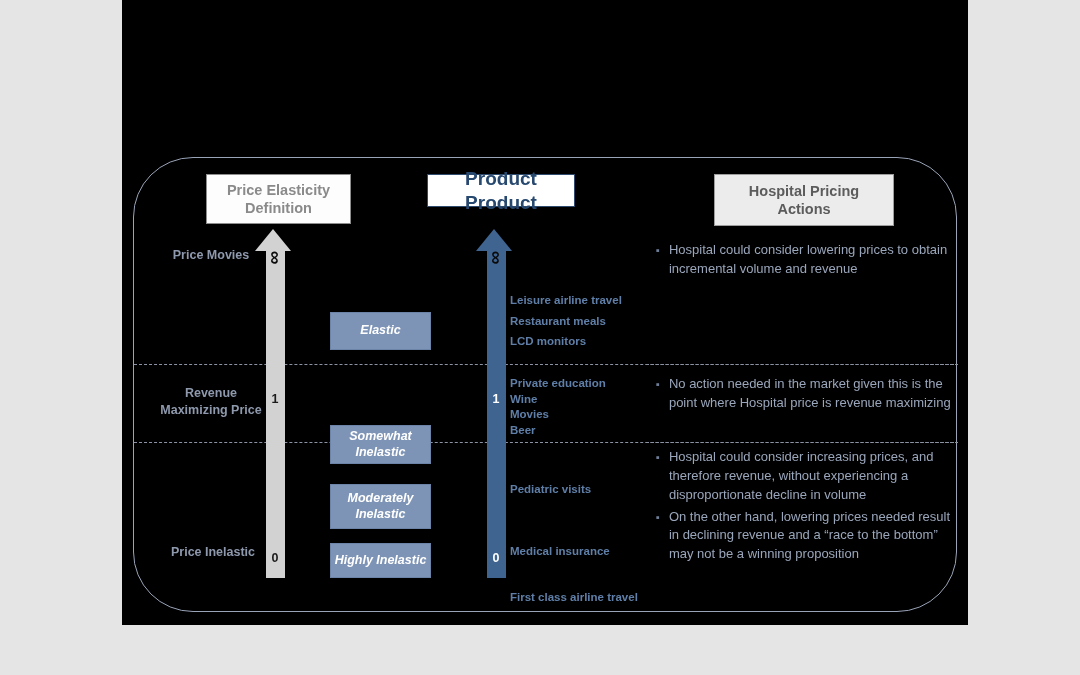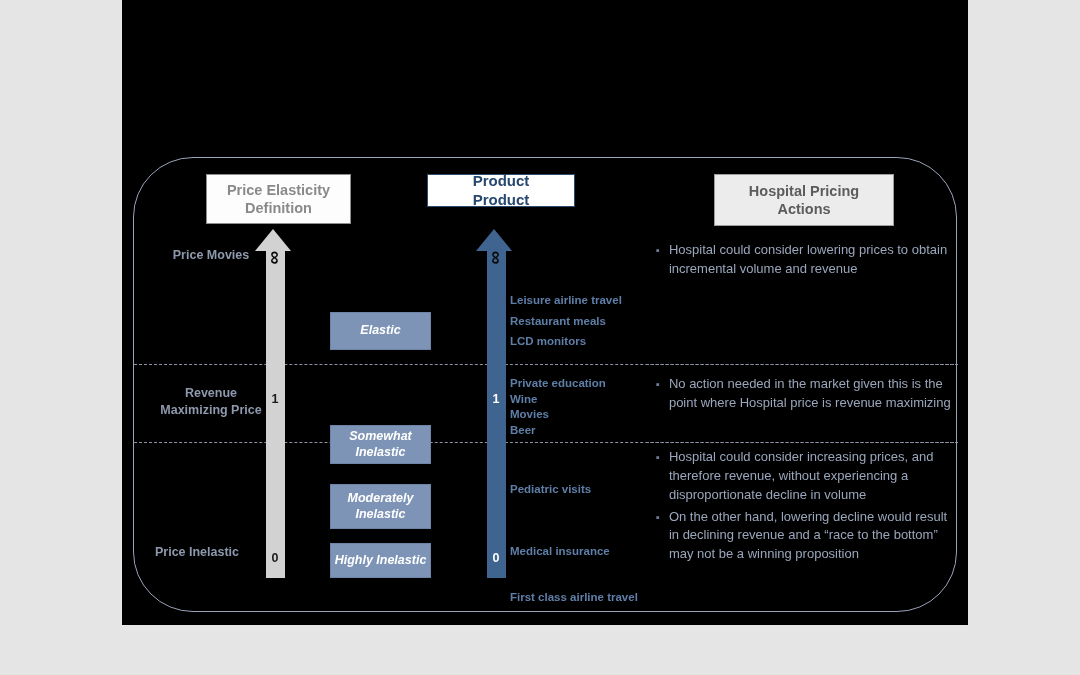--- a/index.html
+++ b/index.html
@@ -31,21 +31,21 @@
     text-align:center;font-weight:bold;line-height:1.25;
   }
   #hdr-def{
     left:84px;top:174px;width:145px;height:50px;
     background:#fdfdfd;border:1px solid #8d8d8d;
     color:#8a8a8a;font-size:14.5px;
   }
   #hdr-prod{
     left:305px;top:174px;width:148px;height:33px;
     background:#ffffff;border:1.4px solid #2e4b6e;
-    color:#27486f;font-size:15px;
+    color:#27486f;font-size:19px;
   }
   #hdr-hosp{
     left:592px;top:174px;width:180px;height:52px;
     background:#ececec;border:1px solid #9d9d9d;
     color:#5c5c5c;font-size:14.5px;
   }
 
   
   .divider{
     position:absolute;left:12px;width:820px;height:0;
@@ -97,21 +97,21 @@
   #blue-one{left:363px;top:392px;color:#ffffff;}
   #blue-zero{left:363px;top:551px;color:#ffffff;}
 
   
   .zone-label{
     position:absolute;text-align:center;font-weight:bold;
     font-size:12.5px;color:#8e99ad;line-height:1.35;width:150px;
   }
   #zl-elastic{left:14px;top:247px;}
   #zl-revmax{left:14px;top:385px;}
-  #zl-inelastic{left:0;top:544px;}
+  #zl-inelastic{left:16px;top:544px;}
 
   
   .cat-box{
     position:absolute;box-sizing:border-box;
     background:#7e94b6;border:1px solid #6c84a8;
     display:flex;align-items:center;justify-content:center;text-align:center;
     color:#ffffff;font-style:italic;font-weight:bold;font-size:12.5px;
     line-height:1.25;
   }
   #cat-elastic{left:208px;top:312px;width:101px;height:38px;}
@@ -252,18 +252,18 @@
       </div>
     </div>
 
     <div class="action-group" id="ag-inelastic">
       <div class="bullet-row">
         <span class="bullet-mark">▪</span>
         <span class="bullet-text">Hospital could consider increasing prices, and therefore revenue, without experiencing a disproportionate decline in volume</span>
       </div>
       <div class="bullet-row">
         <span class="bullet-mark">▪</span>
-        <span class="bullet-text">On the other hand, lowering decline would result in declining revenue and a “race to the bottom” may not be a winning proposition</span>
+        <span class="bullet-text">On the other hand, lowering prices needed result in declining revenue and a “race to the bottom” may not be a winning proposition</span>
       </div>
     </div>
 
   </div>
 </div>
 
 </body></html>

